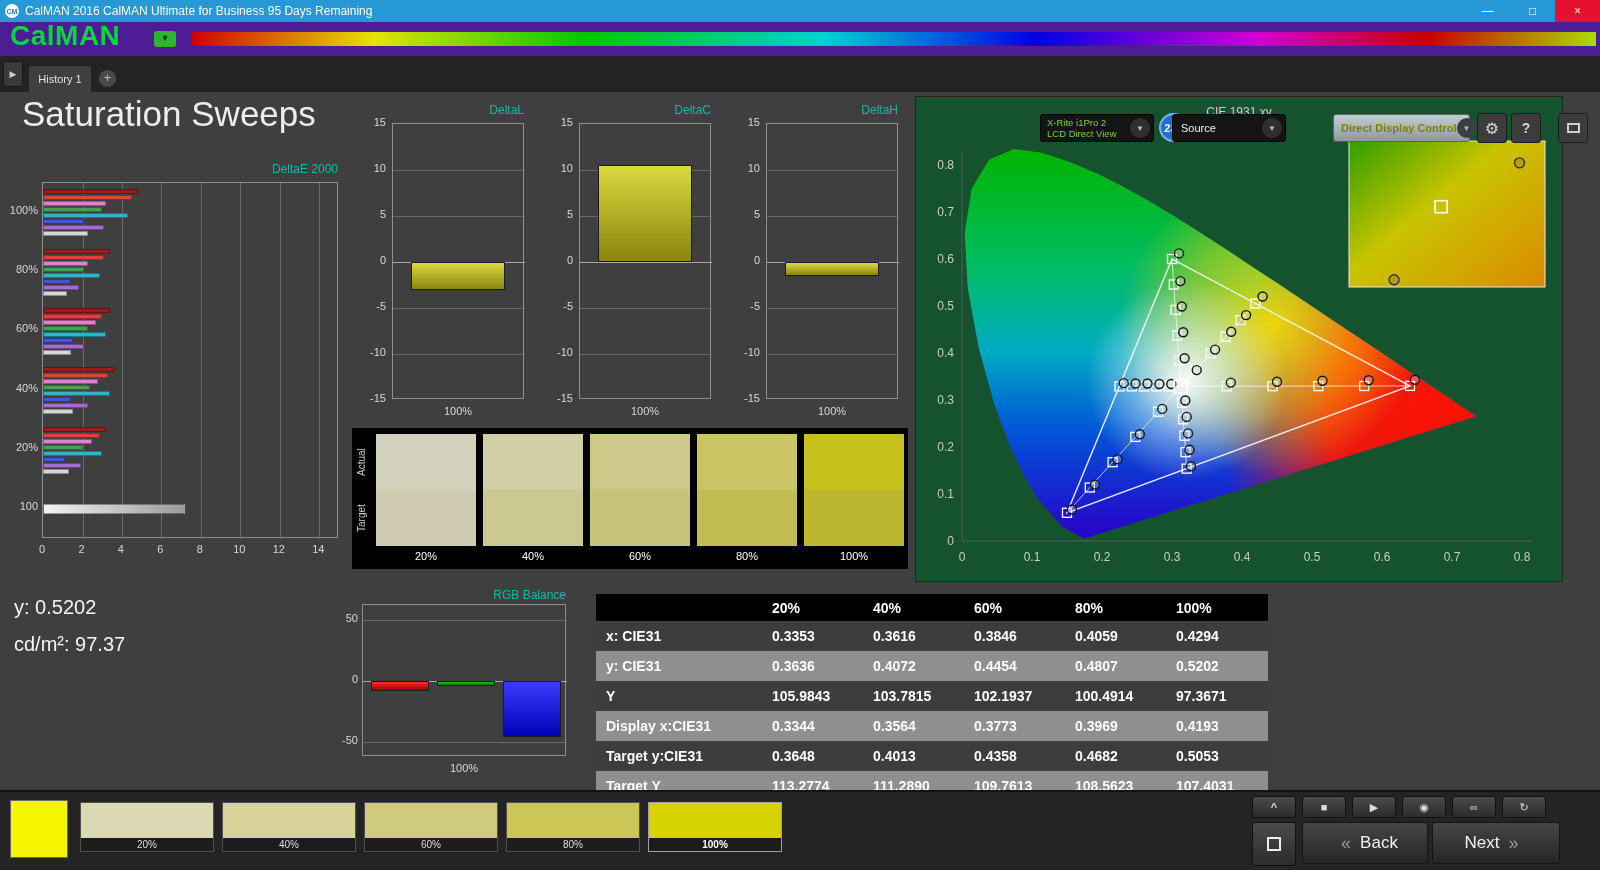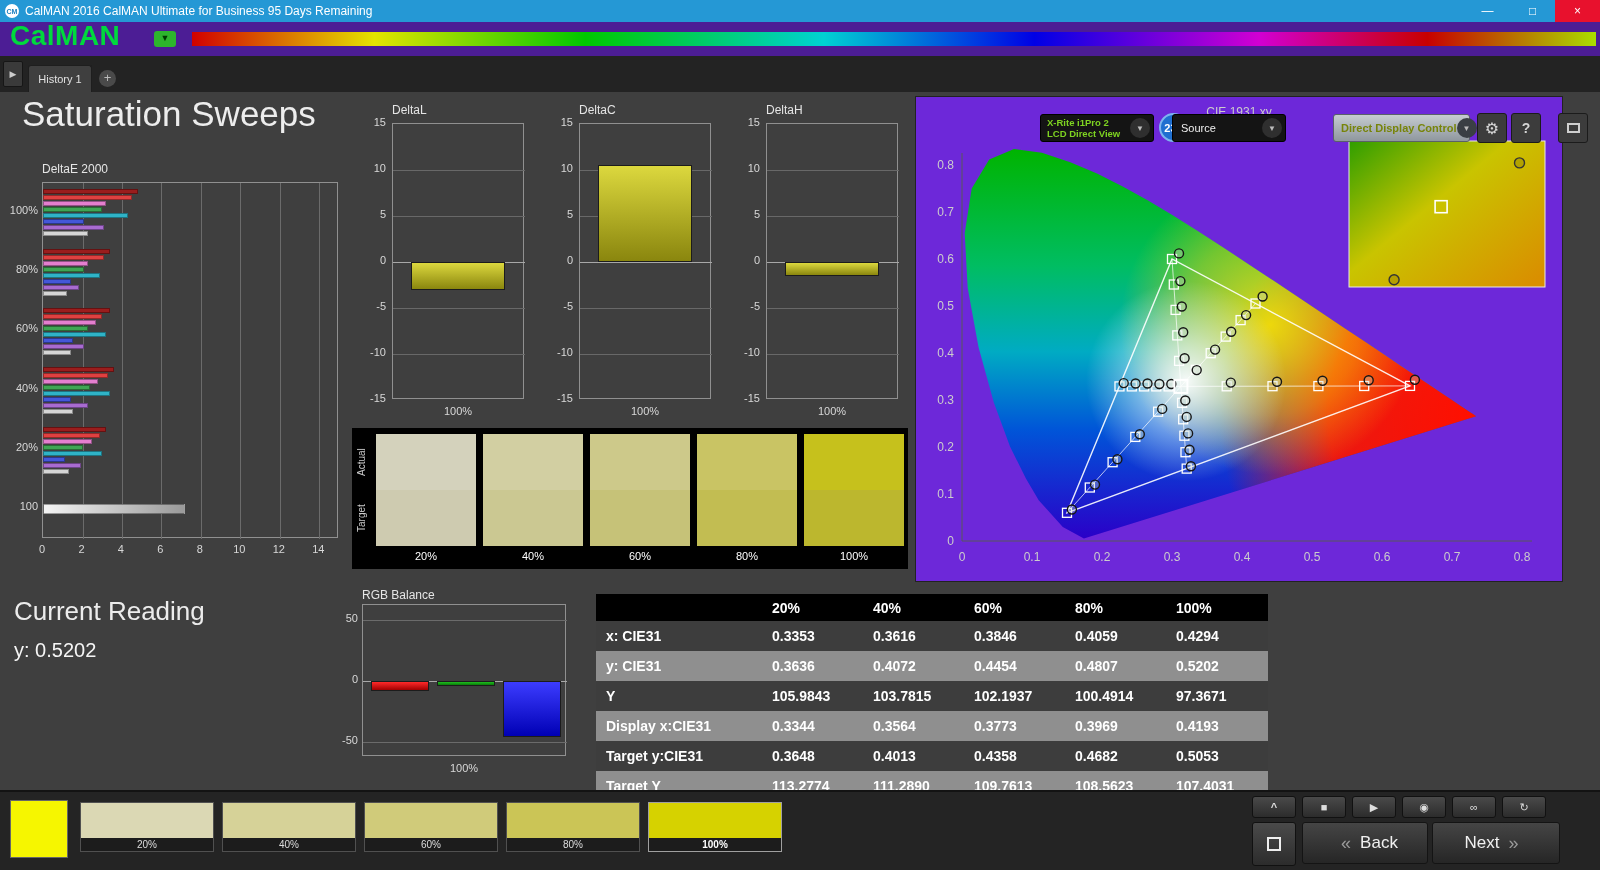--- a/index.html
+++ b/index.html
@@ -38,21 +38,21 @@
        border:1px solid #1e1e1e;border-bottom:none;border-radius:3px 3px 0 0;color:#e0e0e0;
        font-size:11px;display:flex;align-items:center;justify-content:center}
   .add-tab{position:absolute;left:99px;bottom:5px;width:17px;height:17px;background:#4a4a4a;
            border-radius:50%;color:#bbb;font-size:13px;line-height:16px;text-align:center}
   .dd{position:absolute;top:58px;height:28px;background:#141414;border:1px solid #000;
       border-radius:3px;display:flex;align-items:center}
   .dd .arrow{margin-left:auto;width:20px;height:20px;border-radius:50%;background:#2f2f2f;
              color:#bbb;font-size:8px;display:flex;align-items:center;justify-content:center;
              margin-right:3px;flex:none}
   #meter-dd{left:1040px;width:114px}
-  .meter-text{padding-left:6px;font-size:9.5px;font-weight:bold;color:#7ed321;line-height:11px;
+  .meter-text{padding-left:6px;font-size:9.5px;font-weight:normal;color:#7ed321;line-height:11px;
               white-space:nowrap}
   #badge{position:absolute;left:1159px;top:57px;width:29px;height:29px;border-radius:50%;
          background:#1f6fd0;border:2px solid #7db4ef;color:#fff;font-size:11px;font-weight:bold;
          display:flex;align-items:center;justify-content:center}
   #source-dd{left:1172px;width:114px;font-size:11px;color:#eee}
   #source-dd .lbl{padding-left:8px}
   #display-dd{left:1333px;width:137px;background:linear-gradient(#c6ccd1,#8f979e);
               border:1px solid #5a6168}
   #display-dd .lbl{padding-left:7px;font-size:11px;font-weight:bold;color:#77840a;white-space:nowrap}
   #display-dd .arrow{background:#3a3f44}
@@ -60,40 +60,40 @@
           border:1px solid #1b1b1b;border-radius:3px;color:#d5d5d5;display:flex;
           align-items:center;justify-content:center}
   #gear-btn{left:1477px;font-size:16px}
   #help-btn{left:1511px;font-size:14px;font-weight:bold}
   #panel-btn{left:1558px}
   #panel-btn .mini{width:13px;height:10px;border:2px solid #cfcfcf}
 
   
   .page-title{position:absolute;left:22px;top:94px;margin:0;font-size:35px;font-weight:300;
               color:#ededed}
-  .chart-title{position:absolute;font-size:12px;color:#e5e5e5;text-align:left}
+  .chart-title{position:absolute;font-size:12px;color:#14b8a6;text-align:right}
   .plot{position:absolute;border:1px solid #909090}
   .gridv{position:absolute;top:0;width:1px;background:#6b6b6b}
   .gridh{position:absolute;left:0;height:1px;background:#6b6b6b}
   .axis-lbl{position:absolute;font-size:11px;color:#d8d8d8;white-space:nowrap}
   .bar-h{position:absolute;border:1px solid rgba(0,0,0,.35)}
   .bar-v{position:absolute;background:linear-gradient(180deg,#dcd83e,#8a860e);
          border:1px solid #1c1c1c}
   #deltae{position:absolute;left:6px;top:162px;width:336px;height:412px}
   .dchart{position:absolute;top:103px;width:186px;height:330px}
 
   #swatch-panel{position:absolute;left:352px;top:428px;width:556px;height:141px;background:#000}
   .vlabel{position:absolute;left:3px;width:12px;font-size:10px;color:#ccc;
           writing-mode:vertical-rl;transform:rotate(180deg);display:flex;align-items:center;
           justify-content:center}
   .swatch-cell{position:absolute;top:6px;width:100px;height:112px}
   .swatch-half{width:100%;height:50%}
   .swatch-lbl{position:absolute;top:122px;width:100px;text-align:center;font-size:11px;color:#fff}
 
-  #cie-panel{position:absolute;left:915px;top:96px;width:648px;height:486px;background:#6d28d9;
+  #cie-panel{position:absolute;left:915px;top:96px;width:648px;height:486px;background:#14532d;
              border:1px solid #222}
   #cie-title{position:absolute;top:8px;left:0;width:100%;text-align:center;font-size:12px;color:#ccc}
   #cie-svg{position:absolute;left:0;top:0;font-family:"Liberation Sans",sans-serif}
 
   #current-reading{position:absolute;left:14px;top:596px;width:300px}
   #cr-title{font-size:26px;font-weight:300;color:#ececec;margin:0 0 12px 0}
   .cr-line{font-size:20px;color:#f5f5f5;margin-bottom:14px}
 
   #rgb-chart{position:absolute;left:330px;top:588px;width:252px;height:194px}
 
@@ -417,23 +417,23 @@
       <g>
     <rect x="433" y="44" width="196" height="146" fill="url(#insetGrad)" stroke="#e8e8e8"></rect>
     <rect x="519.1" y="103.7" width="12" height="12" fill="none" stroke="#ffffff" stroke-width="1.6"></rect>
         <circle cx="603.5" cy="65.9" r="5" fill="rgba(0,0,0,0.12)" stroke="#333" stroke-width="1.4"></circle>
         <circle cx="478.1" cy="182.7" r="5" fill="rgba(0,0,0,0.12)" stroke="#333" stroke-width="1.4"></circle>
       </g>
     </svg>
 </div>
 
 <div id="current-reading">
-  <h2 id="cr-title">Current Reading</h2>
   <div id="cr-lines">
       <div class="cr-line">y: 0.5202</div>
+      <div class="cr-line">cd/m²: 97.37</div>
     </div>
 </div>
 
 <div id="rgb-chart">
   <div class="chart-title" style="left:32px;top:0;width:204px">RGB Balance</div>
 <div class="plot" style="left: 32px; top: 16px; width: 204px; height: 152px;">
       <div class="gridh" style="top: 14.7px; width: 204px; background: rgb(107, 107, 107);"></div>
       <div class="gridh" style="top: 76px; width: 204px; background: rgb(168, 168, 168);"></div>
       <div class="gridh" style="top: 137.3px; width: 204px; background: rgb(107, 107, 107);"></div>
       <div class="bar-v" style="left: 8px; width: 58px; height: 9.8px; top: 76px; background: linear-gradient(rgb(255, 42, 42), rgb(160, 0, 0));"></div>

